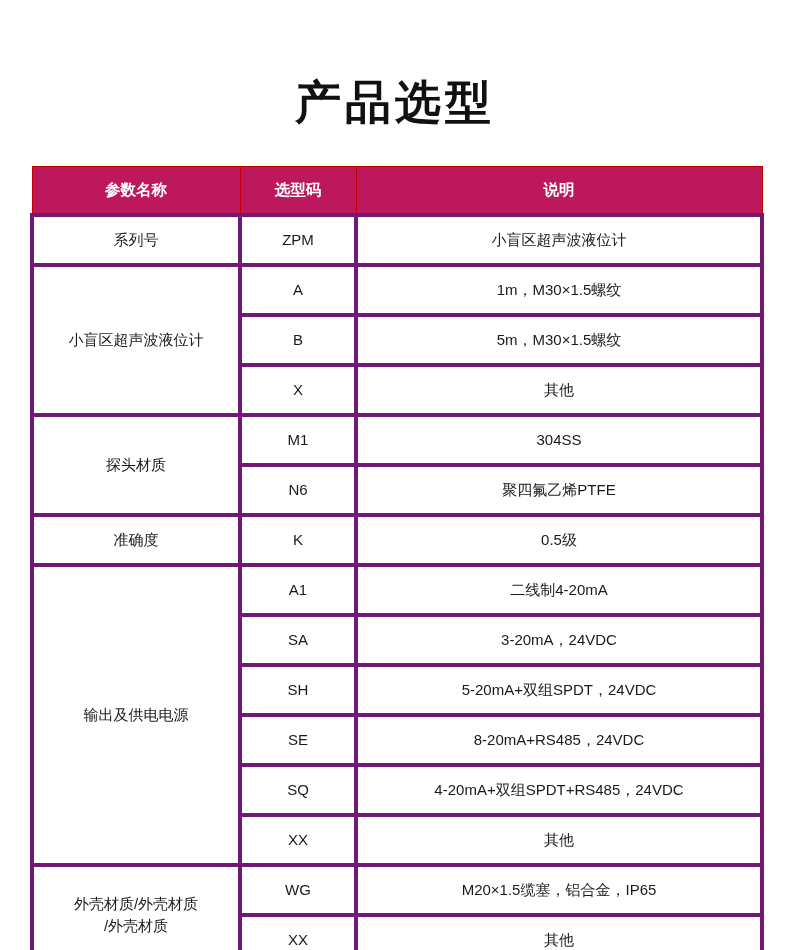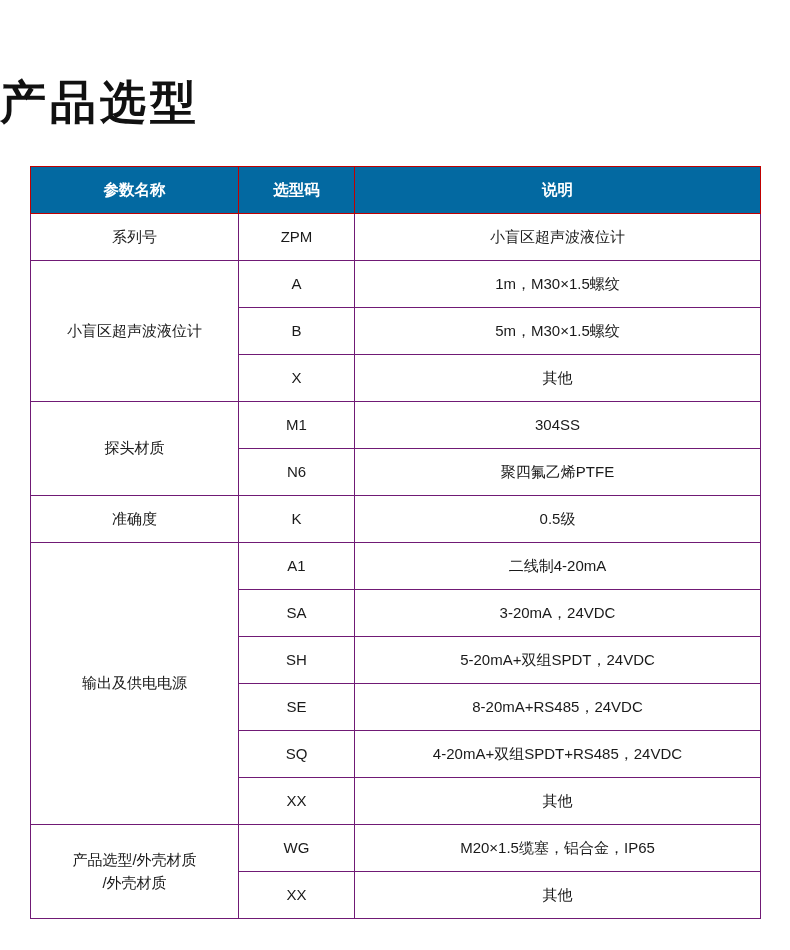--- a/index.html
+++ b/index.html
@@ -13,50 +13,50 @@
     font-family: "Liberation Sans", sans-serif;
     color: #1a1a1a;
   }
   .page {
     width: 790px;
     height: 950px;
     position: relative;
     box-sizing: border-box;
   }
   .page-title {
-    text-align: left;
+    text-align: center;
     font-size: 46px;
     font-weight: bold;
     letter-spacing: 4px;
     color: #111111;
     padding-top: 44px;
     padding-bottom: 0;
     line-height: 1.2;
     font-family: "DejaVu Sans", "Liberation Sans", sans-serif;
   }
   .table-wrap {
     margin: 36px 30px 0 30px;
     width: 730px;
   }
   table.spec {
     border-collapse: collapse;
     width: 730px;
     table-layout: fixed;
   }
   table.spec th, table.spec td {
-    border: 1px solid #701a75;
+    border: 4px solid #701a75;
     text-align: center;
     vertical-align: middle;
     font-size: 15px;
     color: #1a1a1a;
     padding: 0 6px;
     line-height: 1.45;
   }
   table.spec thead th {
-    background: #0369a1;
+    background: #be185d;
     color: #ffffff;
     font-weight: bold;
     height: 46px;
     border: 1px solid #c00000;
     font-size: 15.5px;
   }
   table.spec tbody td {
     height: 46px;
   }
   .col-param { width: 208px; }
@@ -154,21 +154,21 @@
           <tr>
             <td>SQ</td>
             <td>4-20mA+双组SPDT+RS485，24VDC</td>
           </tr>
           <tr>
             <td>XX</td>
             <td>其他</td>
           </tr>
           <tr>
             <td class="param-cell" rowspan="2">
-              <span class="multiline">产品选型/外壳材质</span>
+              <span class="multiline">外壳材质/外壳材质</span>
               <span class="multiline">/外壳材质</span>
             </td>
             <td>WG</td>
             <td>M20×1.5缆塞，铝合金，IP65</td>
           </tr>
           <tr>
             <td>XX</td>
             <td>其他</td>
           </tr>
         </tbody>

